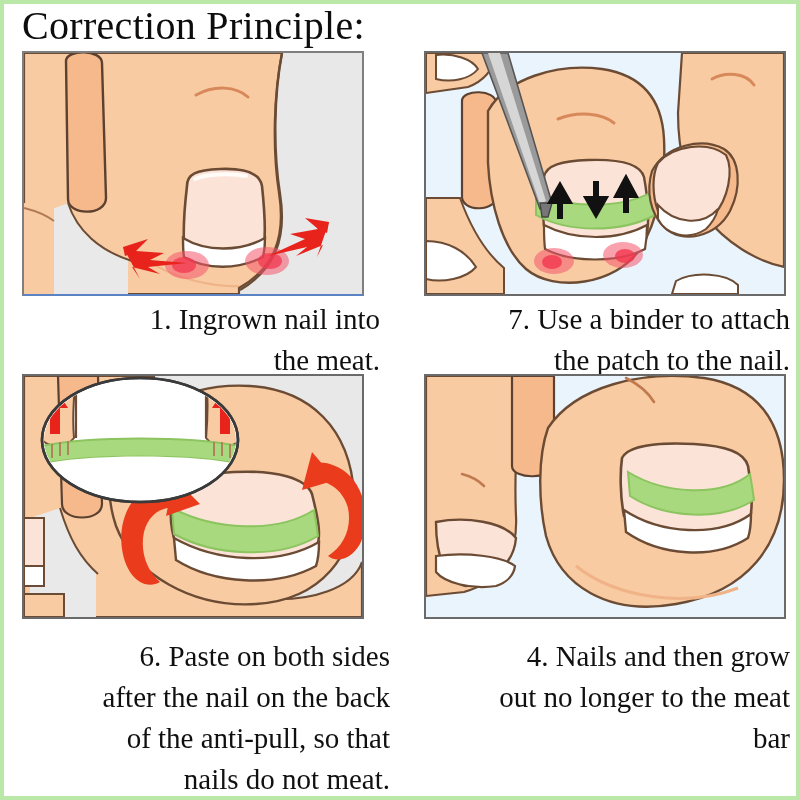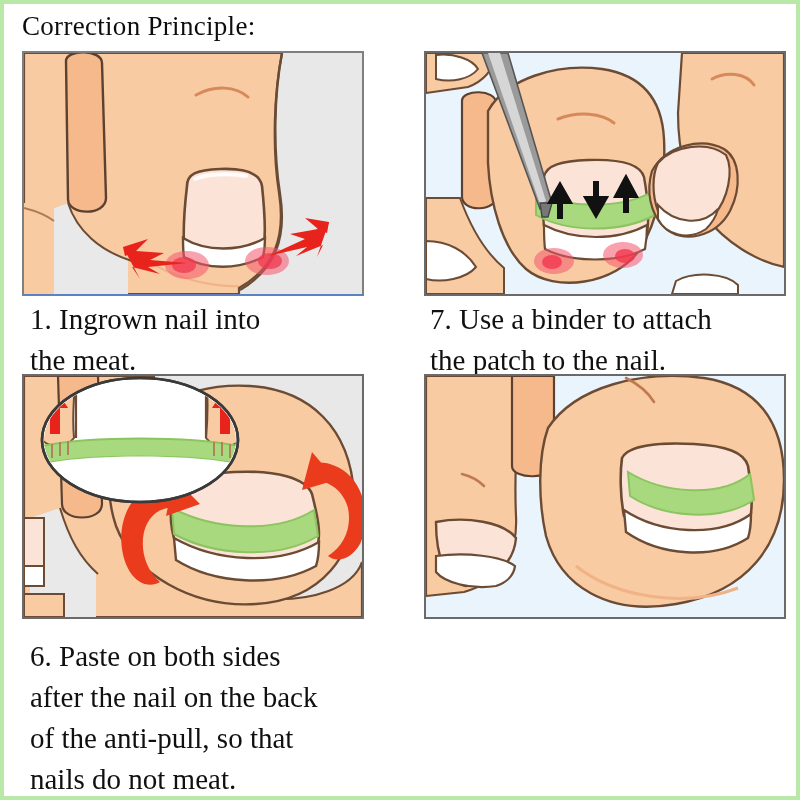--- a/index.html
+++ b/index.html
@@ -14,21 +14,21 @@
     background: #ffffff;
     border: 4px solid #b9e8a8;
     box-sizing: border-box;
     overflow: hidden;
     font-family: "Liberation Serif", "DejaVu Serif", serif;
   }
   #title {
     position: absolute;
     left: 18px;
     top: 2px;
-    font-size: 27px;
+    font-size: 40px;
     line-height: 40px;
     color: #0d0d0d;
     letter-spacing: 0.3px;
     white-space: nowrap;
   }
   .panel {
     position: absolute;
     overflow: hidden;
     box-sizing: border-box;
   }
@@ -40,20 +40,21 @@
     border-right: 2px solid #7f7f7f;
     border-top: 2px solid #7f7f7f;
     border-bottom: 2px solid #5b83c4;
   }
   .caption {
     position: absolute;
     font-size: 29px;
     line-height: 41px;
     color: #101010;
     white-space: pre-line;
+    text-align: right;
   }
   svg { display: block; }
 </style>
 </head>
 <body>
 
 <div id="page">
 
   <div id="title">Correction Principle:</div>
 
@@ -256,14 +257,17 @@
 
       <path d="M196,82 C202,70 230,66 268,68 C300,70 318,76 322,90 C326,114 328,136 322,148 C286,164 228,160 198,140 C194,120 194,96 196,82 Z" fill="#fbe3d8" stroke="#6b4b34" stroke-width="2.6"></path>
 
       <path d="M202,96 C238,118 294,122 324,98 C326,110 327,116 328,124 C294,146 238,142 204,120 Z" fill="#a9d97e" stroke="#8cc45f" stroke-width="2"></path>
 
       <path d="M198,134 C234,158 292,162 325,138 C325,150 324,156 322,162 C288,184 234,180 200,156 Z" fill="#ffffff" stroke="#6b4b34" stroke-width="2.4"></path>
 
       <path d="M150,190 C190,222 260,232 312,212" fill="none" stroke="#f0b387" stroke-width="3"></path>
     </svg>
   </div>
+  <div class="caption" style="left:426px; top:632px; width:360px;">4. Nails and then grow
+out no longer to the meat
+bar</div>
 
 </div>
 
 </body></html>

